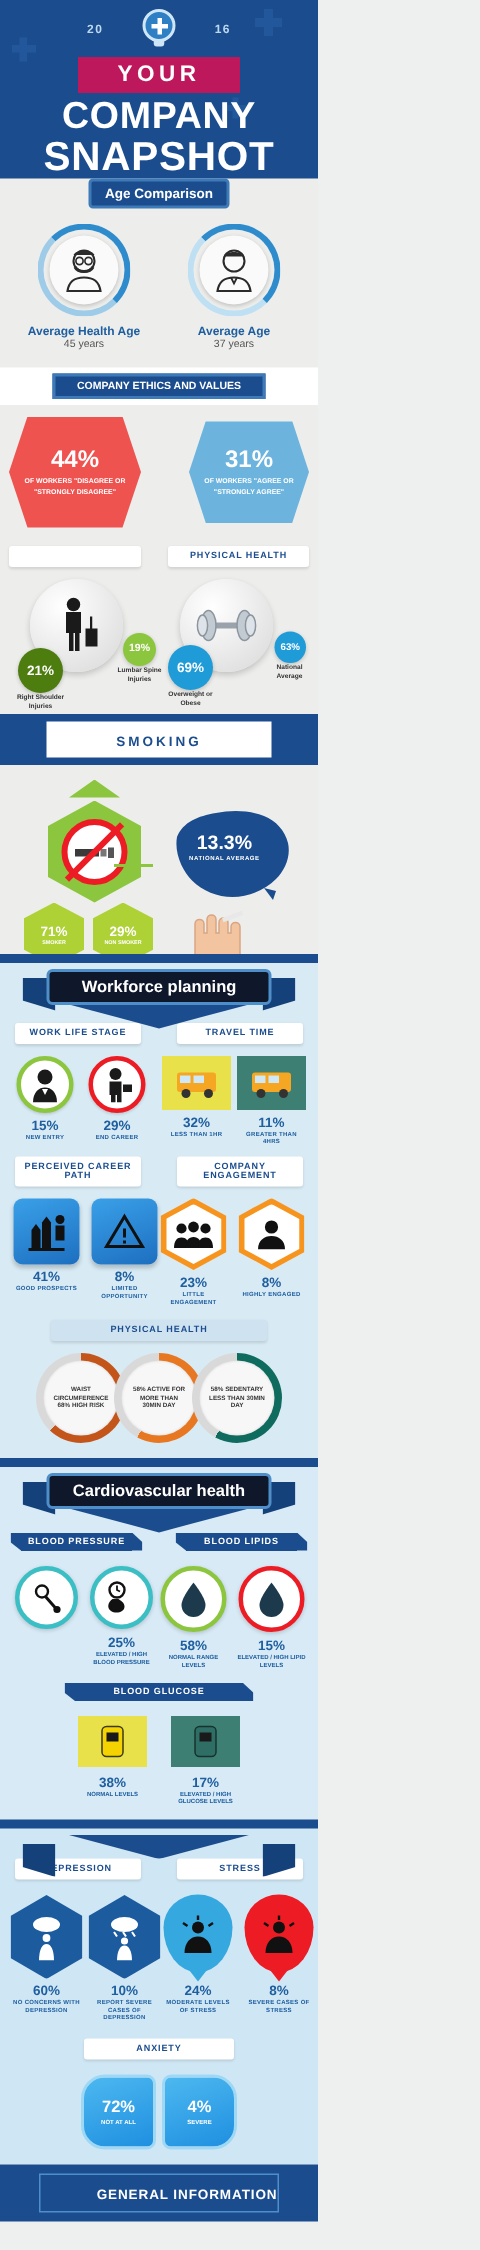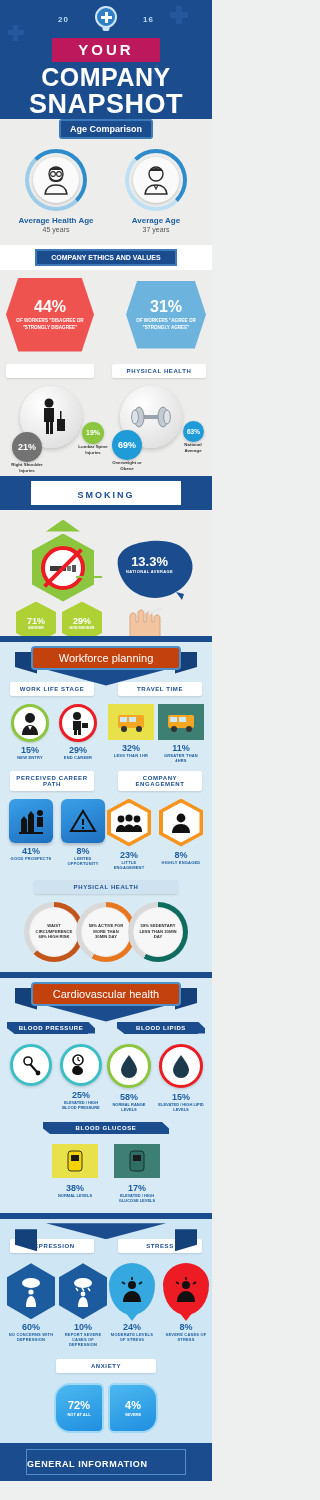--- a/index.html
+++ b/index.html
@@ -54,22 +54,22 @@
     position: relative; margin: 0 auto; text-align: center;
     background: #1b4d8e; color: #fff; border: 2px solid #3f7ab8;
     font-size: 8.5px; font-weight: bold; padding: 4px 10px; width: fit-content;
     z-index: 3;
   }
   .ribbon.rounded { border-radius: 3px; }
   .shield {
     position: relative; width: 150px; margin: 0 auto; z-index: 3;
   }
   .shield .top {
-    background: #c2410c; border: 2px solid #4f8fc9; border-radius: 4px;
-    color: #fff; text-align: center; font-size: 11px; font-weight: normal; padding: 4px 0;
+    background: #0f172a; border: 2px solid #4f8fc9; border-radius: 4px;
+    color: #fff; text-align: center; font-size: 11px; font-weight: bold; padding: 4px 0;
   }
   .shield .wing-l, .shield .wing-r {
     position: absolute; top: 6px; width: 22px; height: 22px; background: #15417a; z-index: -1;
   }
   .shield .wing-l { left: -16px; clip-path: polygon(0 0,100% 0,100% 100%,0 70%); }
   .shield .wing-r { right: -16px; clip-path: polygon(0 0,100% 0,100% 70%,0 100%); }
   .shield .under {
     width: 120px; height: 16px; margin: 0 auto; background: #1b4d8e;
     clip-path: polygon(0 0,100% 0,50% 100%);
   }
@@ -314,21 +314,21 @@
         <div class="circ-icon" style="width:62px;height:62px;margin-left:14px;">
           <svg width="34" height="40" viewBox="0 0 34 40">
             <circle cx="15" cy="6" r="4.5" fill="#1a1a1a"></circle>
             <rect x="10" y="11" width="10" height="14" fill="#1a1a1a"></rect>
             <rect x="12" y="25" width="3" height="12" fill="#1a1a1a"></rect>
             <rect x="16" y="25" width="3" height="12" fill="#1a1a1a"></rect>
             <rect x="23" y="22" width="8" height="12" fill="#1a1a1a"></rect>
             <rect x="26" y="14" width="1.5" height="9" fill="#1a1a1a"></rect>
           </svg>
         </div>
-        <div class="pct-bubble" style="width:30px;height:30px;background:#737373;position:absolute;left:6px;bottom:4px;font-size:9px;">
+        <div class="pct-bubble" style="width:30px;height:30px;background:#4d7c0f;position:absolute;left:6px;bottom:4px;font-size:9px;">
           <span>21%</span>
         </div>
         <div class="pct-bubble" style="width:22px;height:22px;background:#8cc63e;position:absolute;right:0;bottom:22px;font-size:7px;">
           <span>19%</span>
         </div>
         <div class="tiny-cap" style="position:absolute;left:0;bottom:-8px;width:42px;">Right Shoulder Injuries</div>
         <div class="tiny-cap" style="position:absolute;right:-6px;bottom:10px;width:34px;">Lumbar Spine Injuries</div>
       </div>
       <div style="position:relative;width:98px;height:80px;">
         <div class="circ-icon" style="width:62px;height:62px;margin-left:12px;">
@@ -721,20 +721,20 @@
       </div>
       <div class="anx-card r">
         <span class="pct">4%</span>
         <span class="cap">SEVERE</span>
       </div>
     </div>
   </div>
 
   <div class="sec">
     <div style="background:#1b4d8e;padding:6px 0;">
-      <div style="border:1.5px solid #4f8fc9;width:160px;margin:0 auto;text-align:left;padding:3px 0;">
+      <div style="border:1.5px solid #4f8fc9;width:160px;margin:0 auto;text-align:right;padding:3px 0;">
         <span style="color:#fff;font-size:9px;font-weight:bold;letter-spacing:.6px;">GENERAL INFORMATION</span>
       </div>
     </div>
 
   </div>
 
 </div>
 
 </body></html>

